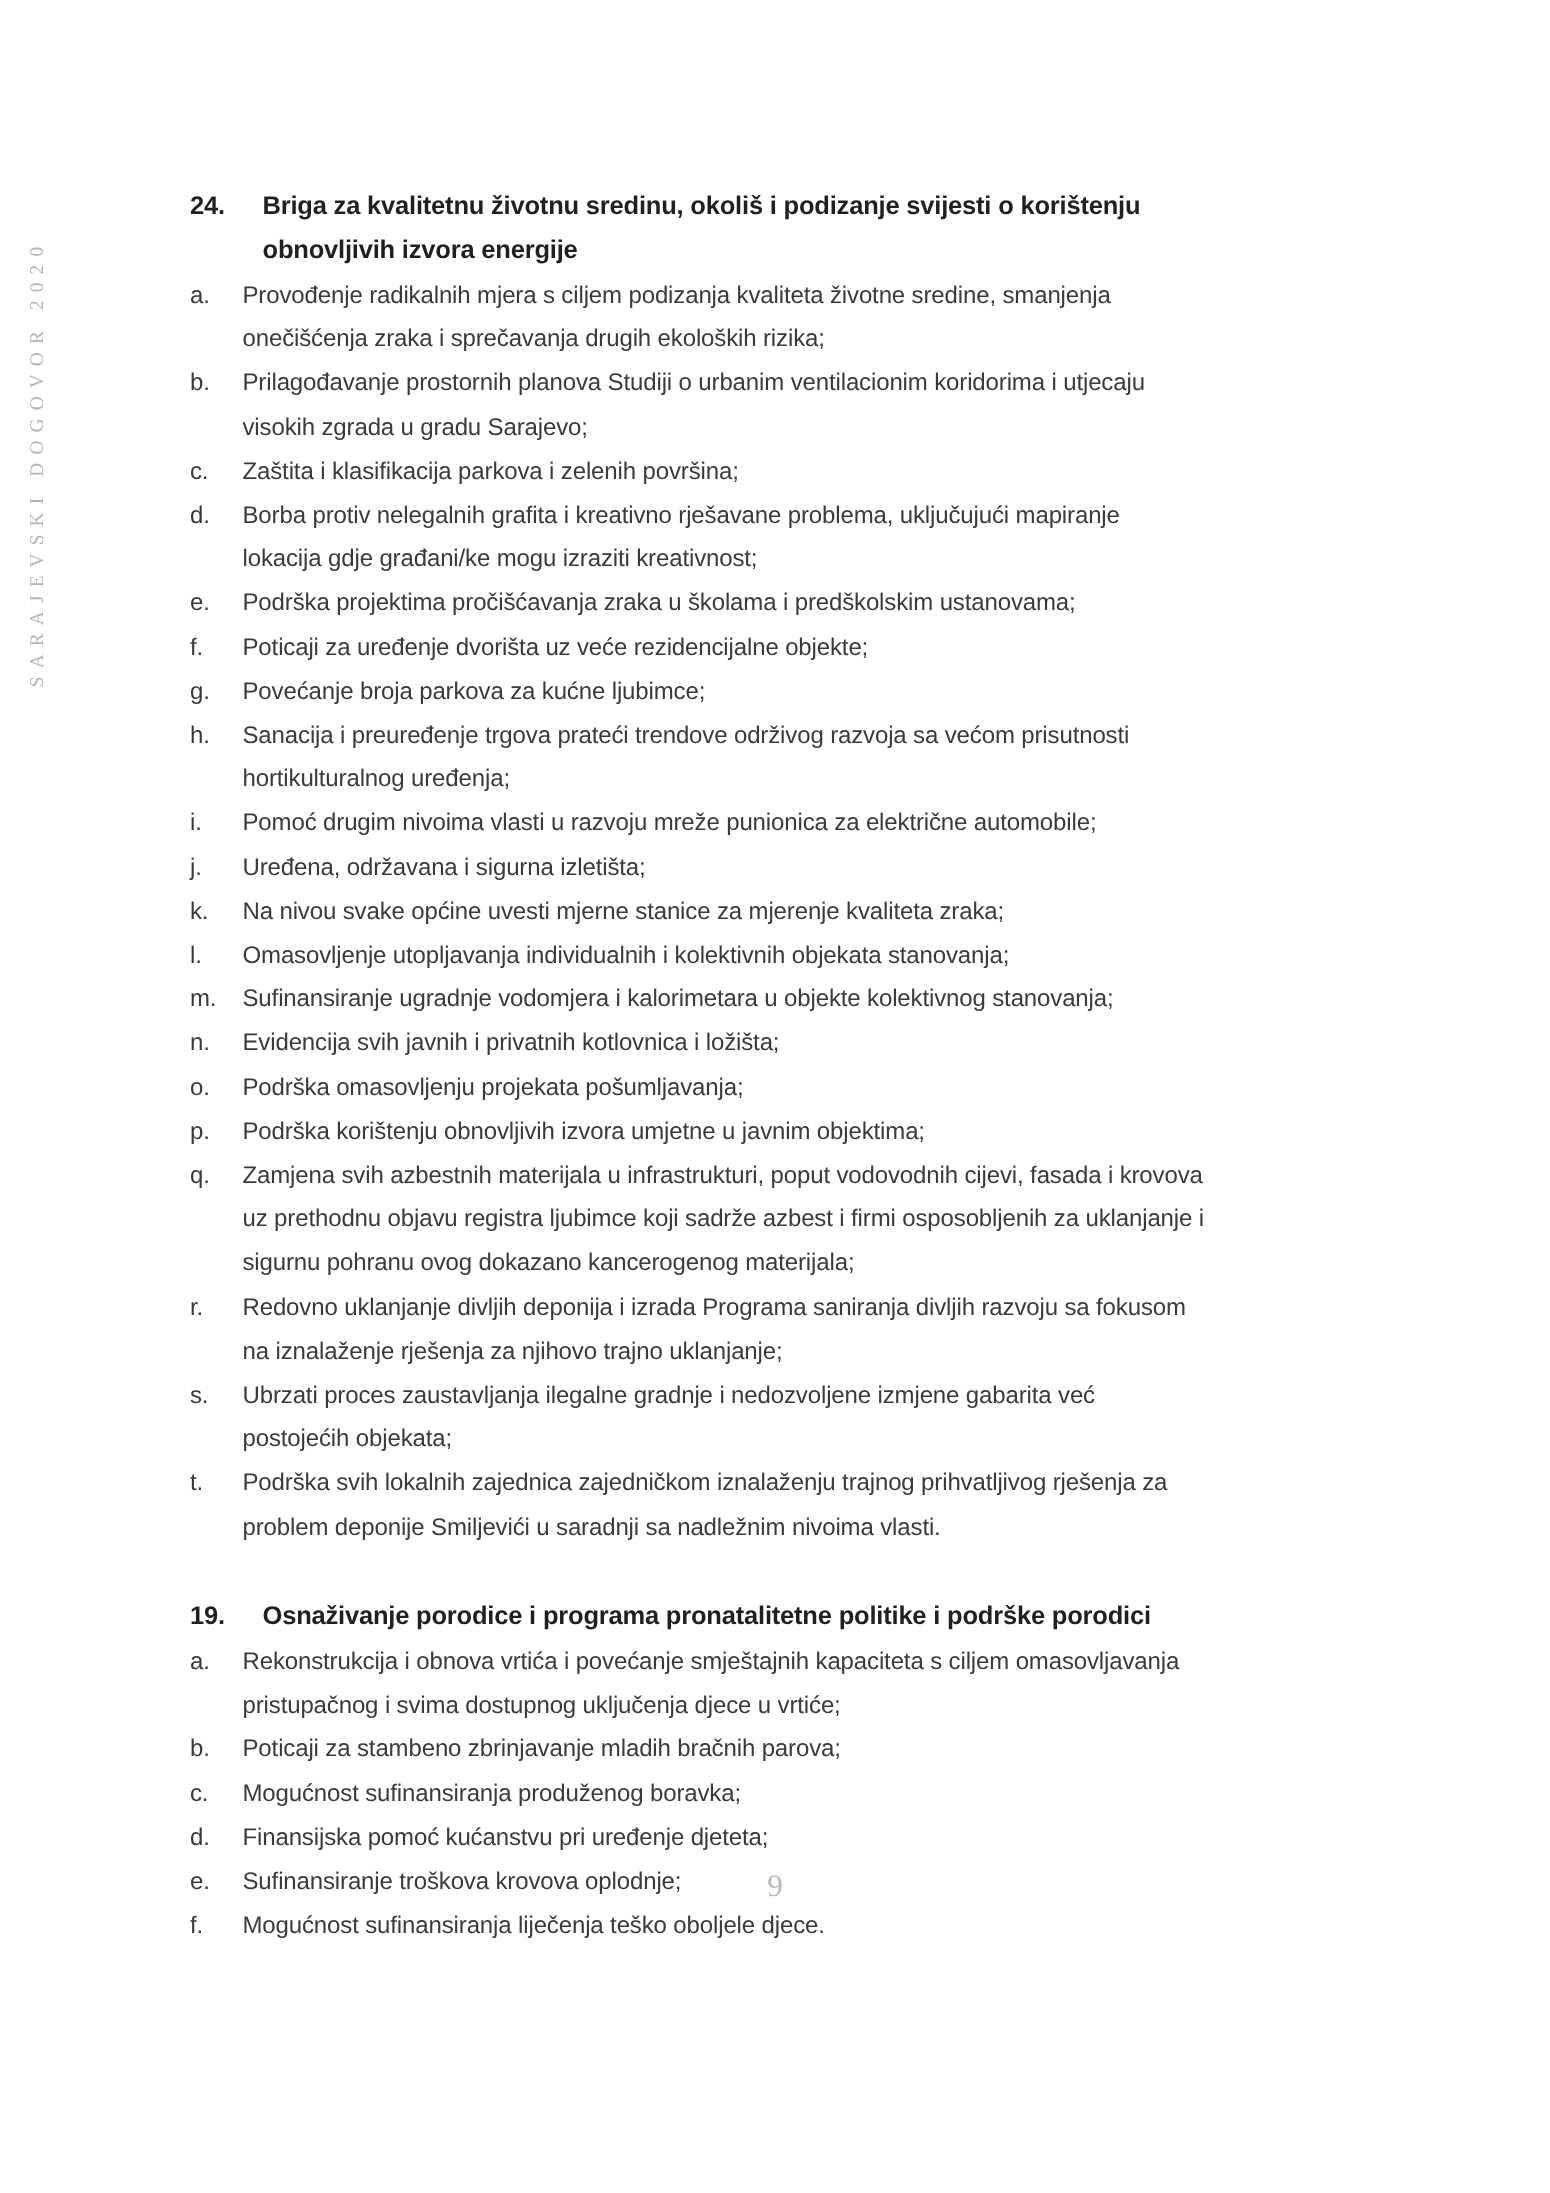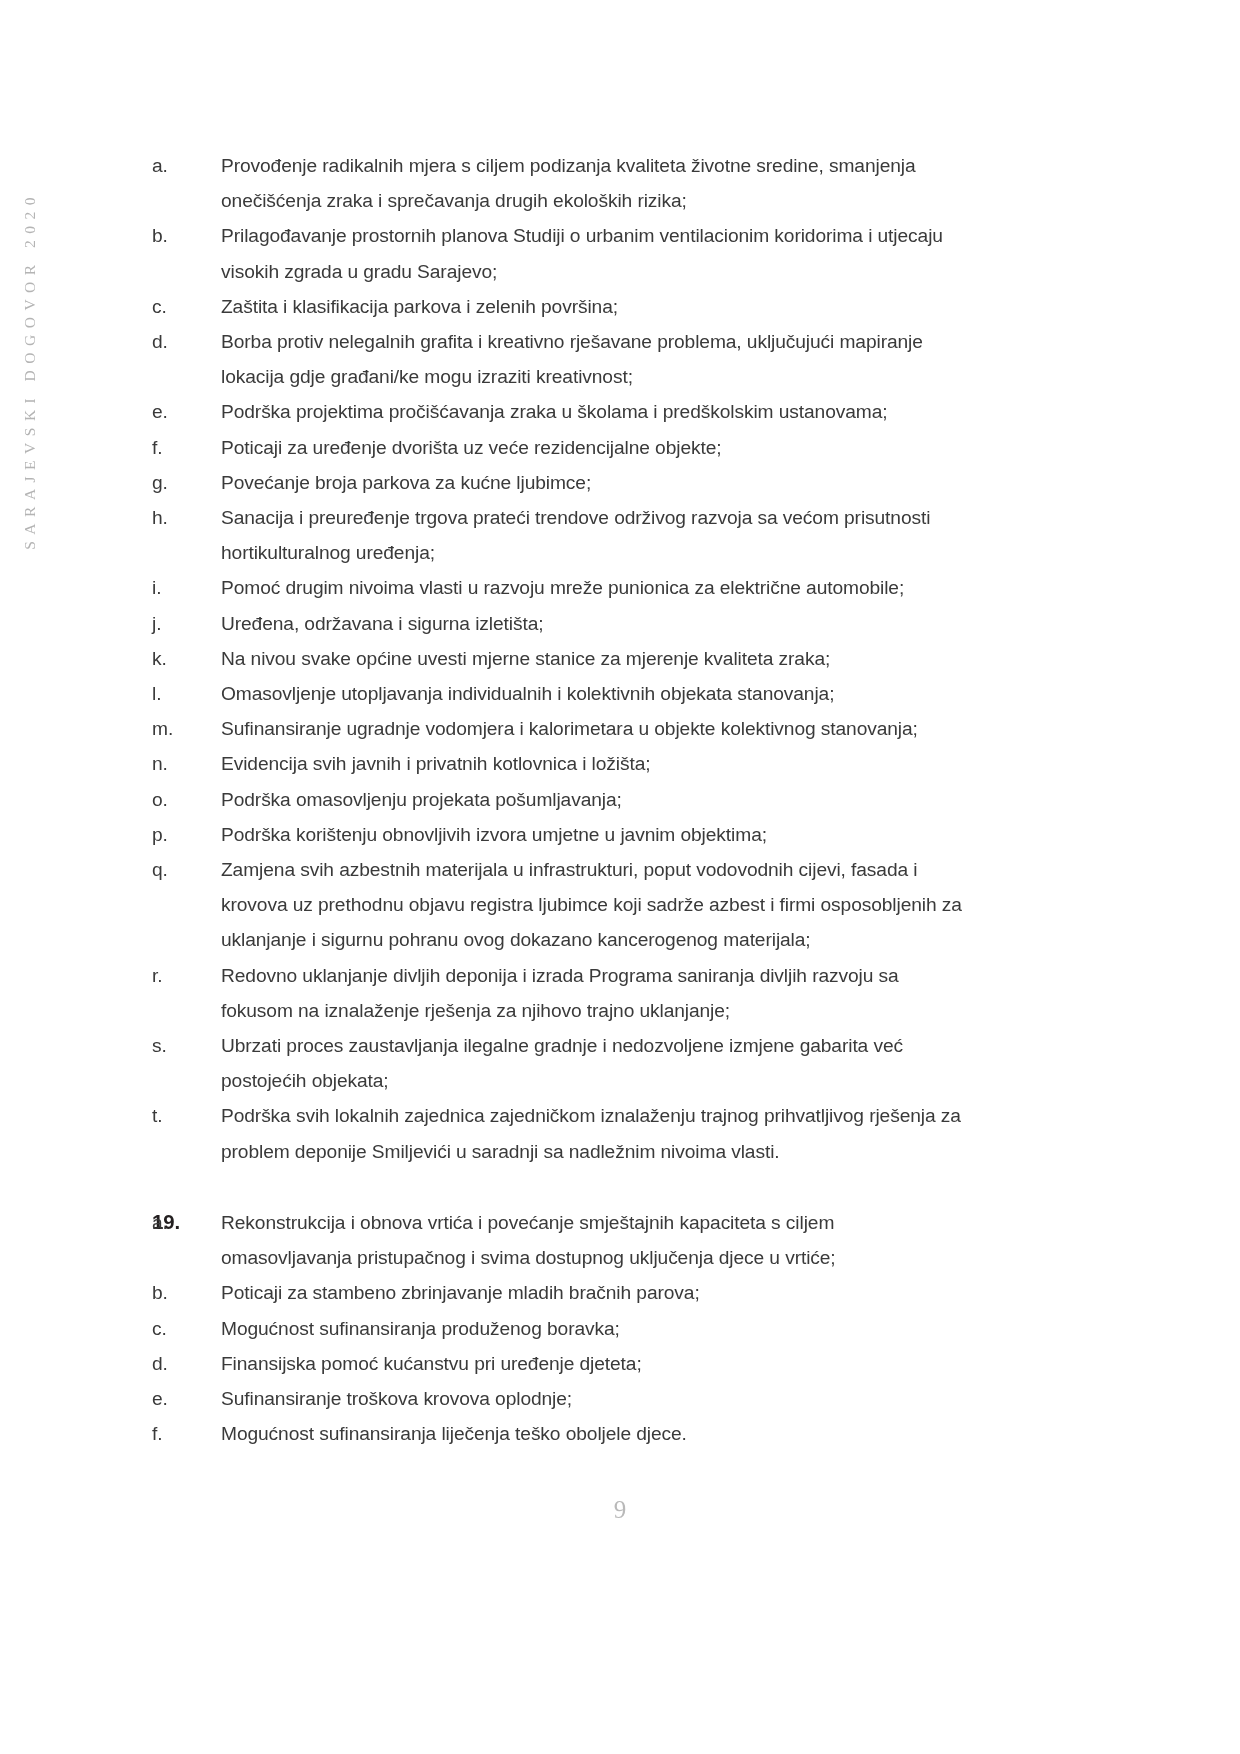--- a/index.html
+++ b/index.html
@@ -88,21 +88,20 @@
   }
   .item .marker {
     position: absolute;
     left: 0;
     top: 0;
     width: 30px;
     text-align: left;
   }
   .item .body {
     display: block;
-    margin-left: 27px;
   }
 
   .item-list {
     margin: 0;
     padding: 0;
     list-style: none;
   }
 
   .section-block + .section-block {
     margin-top: 36px;
@@ -125,20 +124,23 @@
 
 <div class="page">
 
   <div class="side-label">
     <span class="vtext">SARAJEVSKI DOGOVOR 2020</span>
   </div>
 
   <div class="content">
 
     <div class="section-block">
+      <p class="section-heading">
+        <span class="num">24.</span><span>Briga za kvalitetnu životnu sredinu, okoliš i podizanje svijesti o korištenju obnovljivih izvora energije</span>
+      </p>
       <ul class="item-list">
         <li class="item">
             <span class="marker">a.</span>
             <span class="body">Provođenje radikalnih mjera s ciljem podizanja kvaliteta životne sredine, smanjenja onečišćenja zraka i sprečavanja drugih ekoloških rizika;</span>
           </li>
         <li class="item">
             <span class="marker">b.</span>
             <span class="body">Prilagođavanje prostornih planova Studiji o urbanim ventilacionim koridorima i utjecaju visokih zgrada u gradu Sarajevo;</span>
           </li>
         <li class="item">
@@ -211,21 +213,21 @@
           </li>
         <li class="item">
             <span class="marker">t.</span>
             <span class="body">Podrška svih lokalnih zajednica zajedničkom iznalaženju trajnog prihvatljivog rješenja za problem deponije Smiljevići u saradnji sa nadležnim nivoima vlasti.</span>
           </li>
       </ul>
     </div>
 
     <div class="section-block">
       <p class="section-heading">
-        <span class="num">19.</span>
+        <span class="num">19.</span><span>Osnaživanje porodice i programa pronatalitetne politike i podrške porodici</span>
       </p>
       <ul class="item-list">
         <li class="item">
             <span class="marker">a.</span>
             <span class="body">Rekonstrukcija i obnova vrtića i povećanje smještajnih kapaciteta s ciljem omasovljavanja pristupačnog i svima dostupnog uključenja djece u vrtiće;</span>
           </li>
         <li class="item">
             <span class="marker">b.</span>
             <span class="body">Poticaji za stambeno zbrinjavanje mladih bračnih parova;</span>
           </li>

